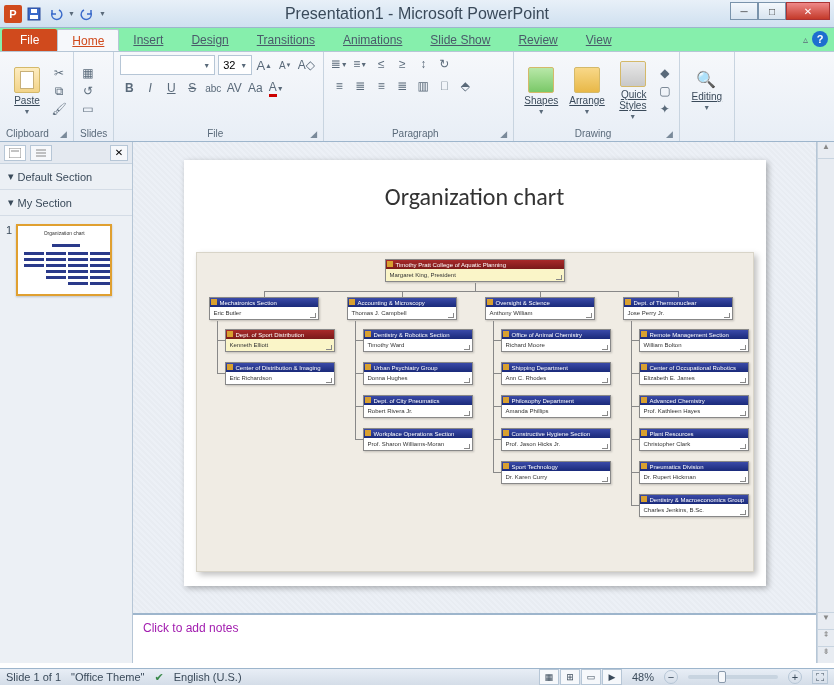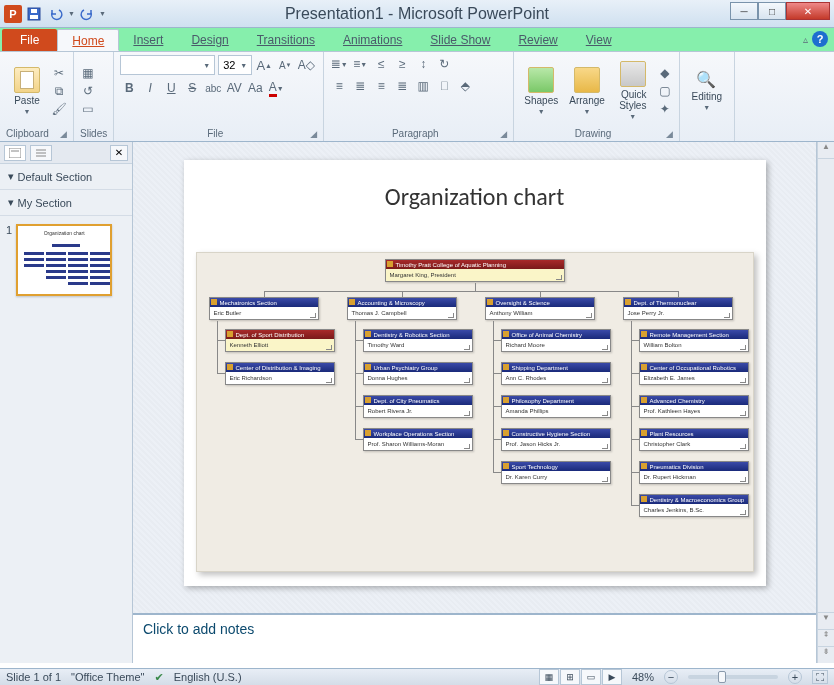--- a/index.html
+++ b/index.html
@@ -20,21 +20,21 @@
   .tab.active { background: #f6f8fb; border: 1px solid #b6c6d6; border-bottom: 1px solid #f6f8fb; border-top-left-radius:2px;border-top-right-radius:2px; color:#d04a1d;}
   .ribbon-help { position:absolute; right:6px; top:3px; display:flex; gap:4px; align-items:center;}
   .help-circle { width:16px; height:16px; border-radius:50%; background:#1e6ecf; color:#fff; text-align:center; line-height:16px; font-size:11px; font-weight:bold;}
   
   .ribbon { height: 90px; background: linear-gradient(to bottom,#f6f8fb,#e8eef6); border-bottom: 1px solid #9db5cc; display: flex; }
   .group { border-right: 1px solid #c8d4e0; padding: 3px 6px 2px 6px; display: flex; flex-direction: column; justify-content: space-between; }
   .group-label { text-align: center; font-size: 10px; color: #5a6a7a; padding-top:2px;}
   .group-row { display:flex; align-items:center; gap:3px;}
   .big-btn { display:flex; flex-direction:column; align-items:center; justify-content:center; padding:2px 4px; gap:2px; min-width:42px;}
   .big-btn .ic { width:26px; height:26px; background:#fde9b6; border:1px solid #d4b96a; border-radius:2px;}
-  .big-btn .lbl { font-size:10px; color:#3a4a5a; text-align:center; line-height:11px;}
+  .big-btn .lbl { font-size:10px; color:#3a4a5a; text-align:center; line-height:11px;text-decoration:underline;}
   .small-ic { width:16px; height:16px; display:flex; align-items:center; justify-content:center; color:#5a6a7a; font-size:12px;}
   .font-combo { width:95px; height:20px; border:1px solid #b6c6d6; background:#fff; padding:0 4px; font-size:11px; display:flex; align-items:center; justify-content:space-between;}
   .size-combo { width:34px; height:20px; border:1px solid #b6c6d6; background:#fff; padding:0 4px; font-size:11px; display:flex; align-items:center; justify-content:space-between;}
   .rb { width:18px; height:18px; display:flex; align-items:center; justify-content:center; color:#5a6a7a; font-size:12px; border:1px solid transparent;}
   .launcher { font-size:9px; color:#7a8a9a; align-self:flex-end; margin-top:-2px;}
   .drop-arrow{font-size:7px; color:#5a6a7a;}
   
   .main { position:absolute; top:142px; bottom:22px; left:0; right:0; display:flex; }
   .side-panel { width:133px; background:#ecf0f5; border-right:1px solid #b6c6d6; display:flex; flex-direction:column;}
   .panel-tabs { height:22px; display:flex; border-bottom:1px solid #c8d4e0; align-items:center; gap:4px; padding:0 4px; background:#e4e9f0;}
@@ -61,21 +61,21 @@
   .node .body{ padding:2px 2px 2px 4px; font-size:6px; color:#333; line-height:8px; height:12px; position:relative;}
   .node .body::after{ content:""; position:absolute; right:2px; bottom:1px; width:5px; height:4px; border:1px solid #888; border-top:none; border-left:none;}
   .node.root { width:180px;}
   .node.root .hdr{ background:linear-gradient(to bottom,#a82a2a,#7a1a1a);}
   .node.root .body{ background:#faf5c8;}
   .node.highlight .hdr{ background:linear-gradient(to bottom,#a82a2a,#7a1a1a);}
   .node.highlight .body{ background:#faf5c8;}
   
   .line{ position:absolute; background:#888;}
   
-  .notes{ height:50px; background:#fff; border-top:2px solid #9db5cc; padding:6px 10px; color:#0c4a6e; font-size:14px;}
+  .notes{ height:50px; background:#fff; border-top:2px solid #9db5cc; padding:6px 10px; color:#a21caf; font-size:12px;}
   
   .statusbar{ position:absolute; bottom:0; left:0; right:0; height:17px; background:linear-gradient(to bottom,#e8eef6,#d4dde8); border-top:1px solid #9db5cc; display:flex; align-items:center; font-size:11px; color:#3a4a5a; padding:0 6px; gap:10px;}
   .statusbar .spacer{flex:1;}
   .view-btns{ display:flex; gap:1px;}
   .view-btn{ width:20px; height:16px; border:1px solid #b6c6d6; background:#f6f8fb; display:flex; align-items:center; justify-content:center; font-size:9px;}
   .zoom-slider{ width:90px; height:4px; background:#c8d4e0; position:relative; border-radius:2px;}
   .zoom-thumb{ position:absolute; top:-4px; left:30px; width:8px; height:12px; background:#f6f8fb; border:1px solid #8a9aac; border-radius:2px;}
   svg{display:block;}
 </style>
 </head>

